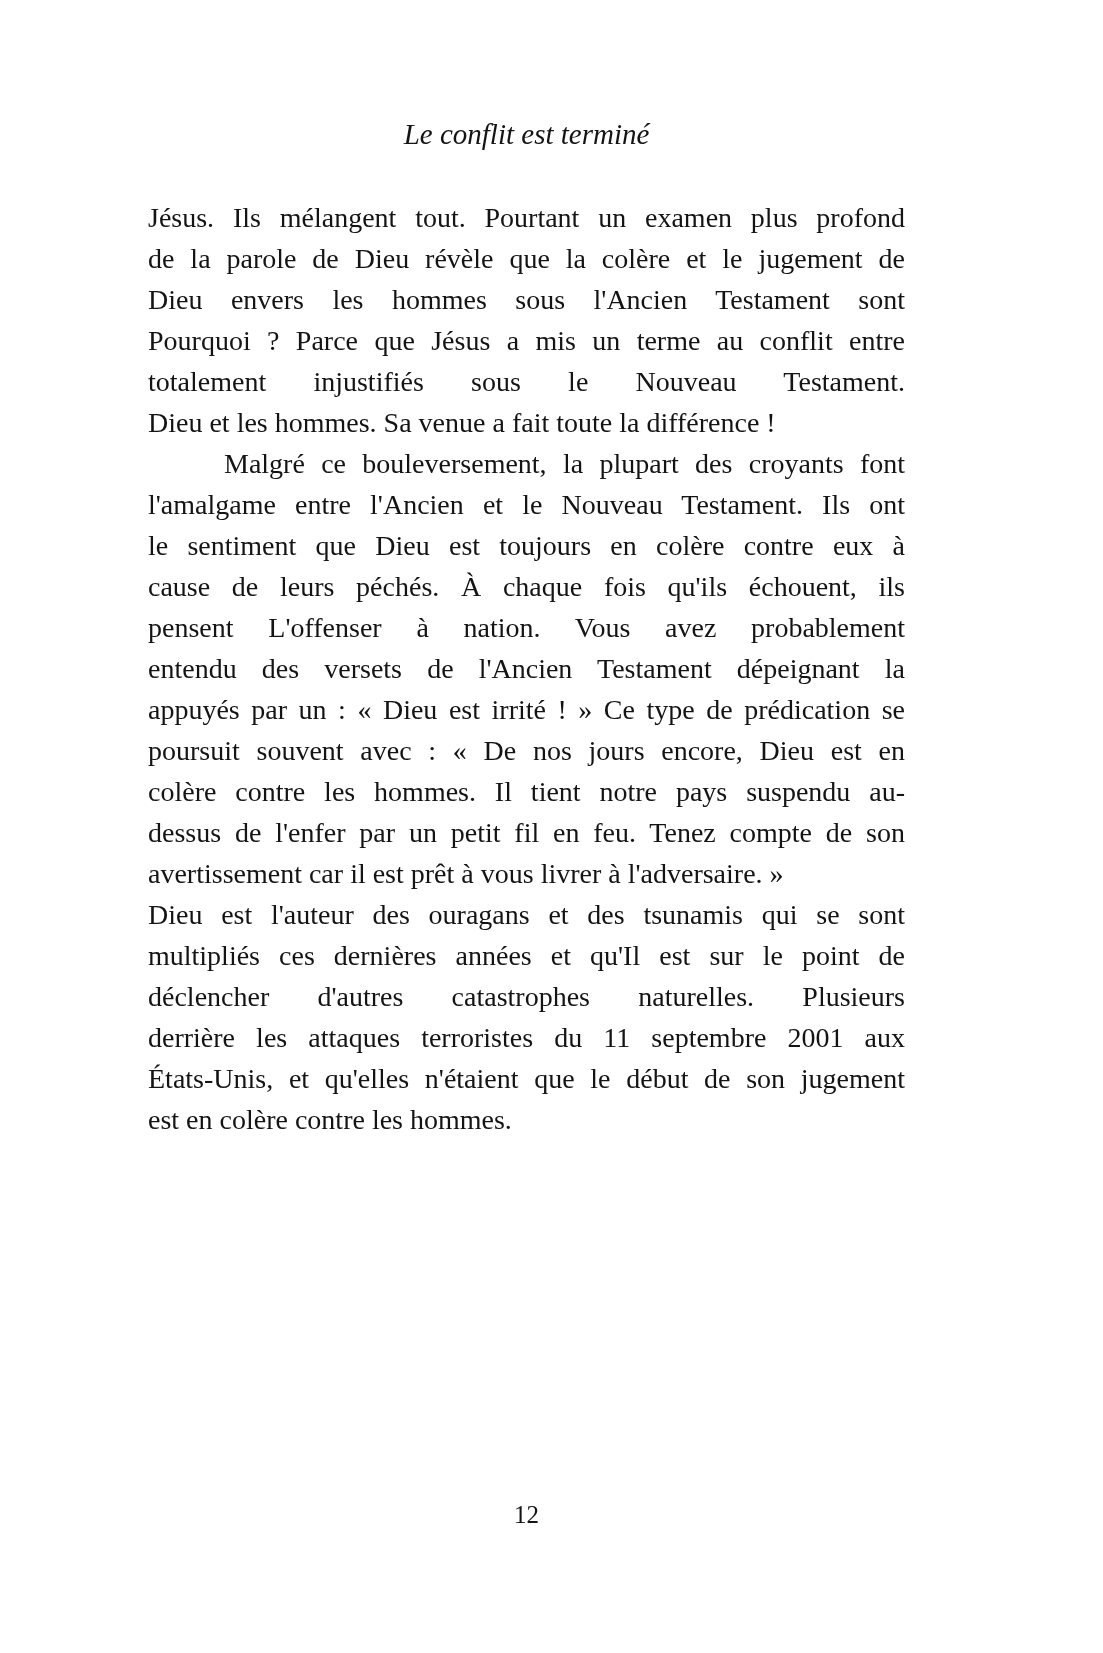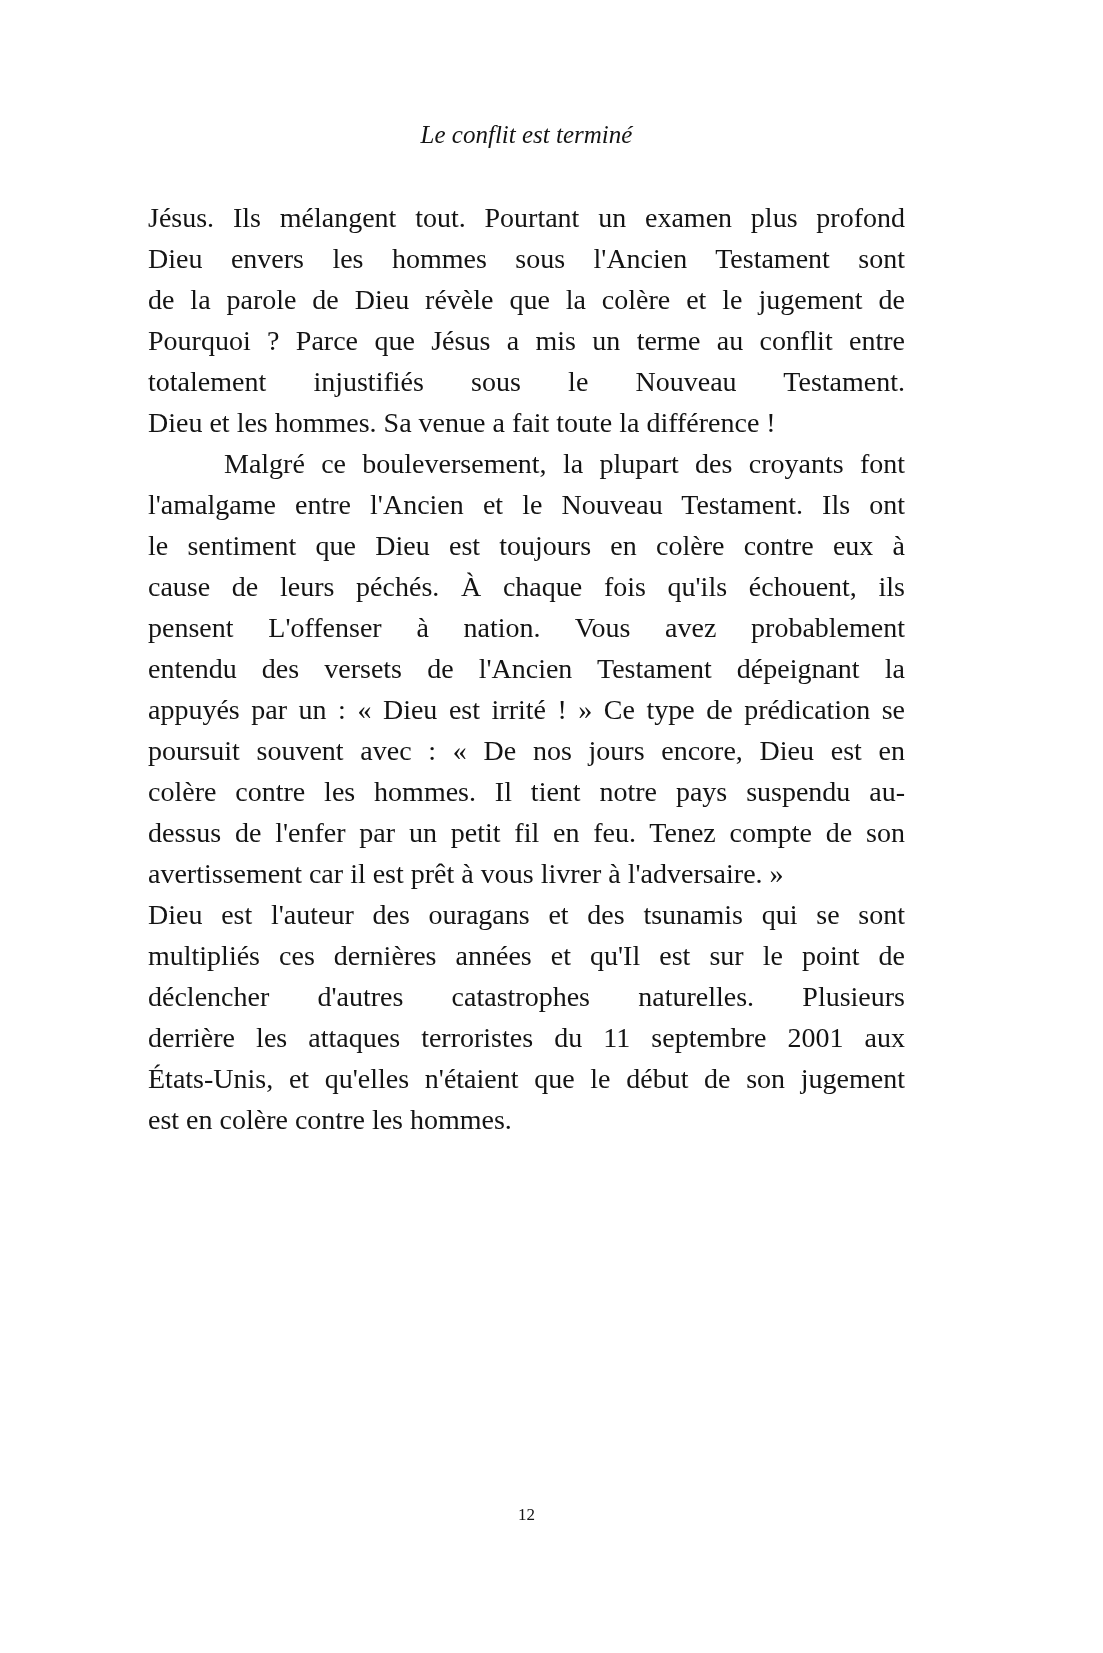--- a/index.html
+++ b/index.html
@@ -14,21 +14,21 @@
   }
   .running-header {
     position: absolute;
     top: 114px;
     left: 148px;
     width: 757px;
     height: 41px;
     line-height: 41px;
     text-align: center;
     font-style: italic;
-    font-size: 25px;
+    font-size: 29px;
     white-space: nowrap;
   }
   .body-text {
     position: absolute;
     top: 197px;
     left: 148px;
     width: 757px;
   }
   .line {
     height: 41px;
@@ -51,33 +51,33 @@
   }
   .line.indented { text-indent: 76px; }
   .page-number {
     position: absolute;
     top: 1494px;
     left: 148px;
     width: 757px;
     height: 41px;
     line-height: 41px;
     text-align: center;
-    font-size: 17px;
+    font-size: 25px;
   }
 </style>
 </head>
 <body>
 
 <div class="page" style="background: rgb(255, 255, 255); color: rgb(20, 20, 20);">
   <div class="running-header">Le conflit est terminé</div>
 
   <div class="body-text" id="body-text">
       <div class="line">Jésus. Ils mélangent tout. Pourtant un examen plus profond</div>
+      <div class="line">de la parole de Dieu révèle que la colère et le jugement de</div>
       <div class="line">Dieu envers les hommes sous l'Ancien Testament sont</div>
-      <div class="line">de la parole de Dieu révèle que la colère et le jugement de</div>
       <div class="line">Pourquoi ? Parce que Jésus a mis un terme au conflit entre</div>
       <div class="line">totalement injustifiés sous le Nouveau Testament.</div>
       <div class="line para-end">Dieu et les hommes. Sa venue a fait toute la différence !</div>
       <div class="line indented">Malgré ce bouleversement, la plupart des croyants font</div>
       <div class="line">l'amalgame entre l'Ancien et le Nouveau Testament. Ils ont</div>
       <div class="line">le sentiment que Dieu est toujours en colère contre eux à</div>
       <div class="line">cause de leurs péchés. À chaque fois qu'ils échouent, ils</div>
       <div class="line">pensent L'offenser à nation. Vous avez probablement</div>
       <div class="line">entendu des versets de l'Ancien Testament dépeignant la</div>
       <div class="line">appuyés par un : « Dieu est irrité ! » Ce type de prédication se</div>

